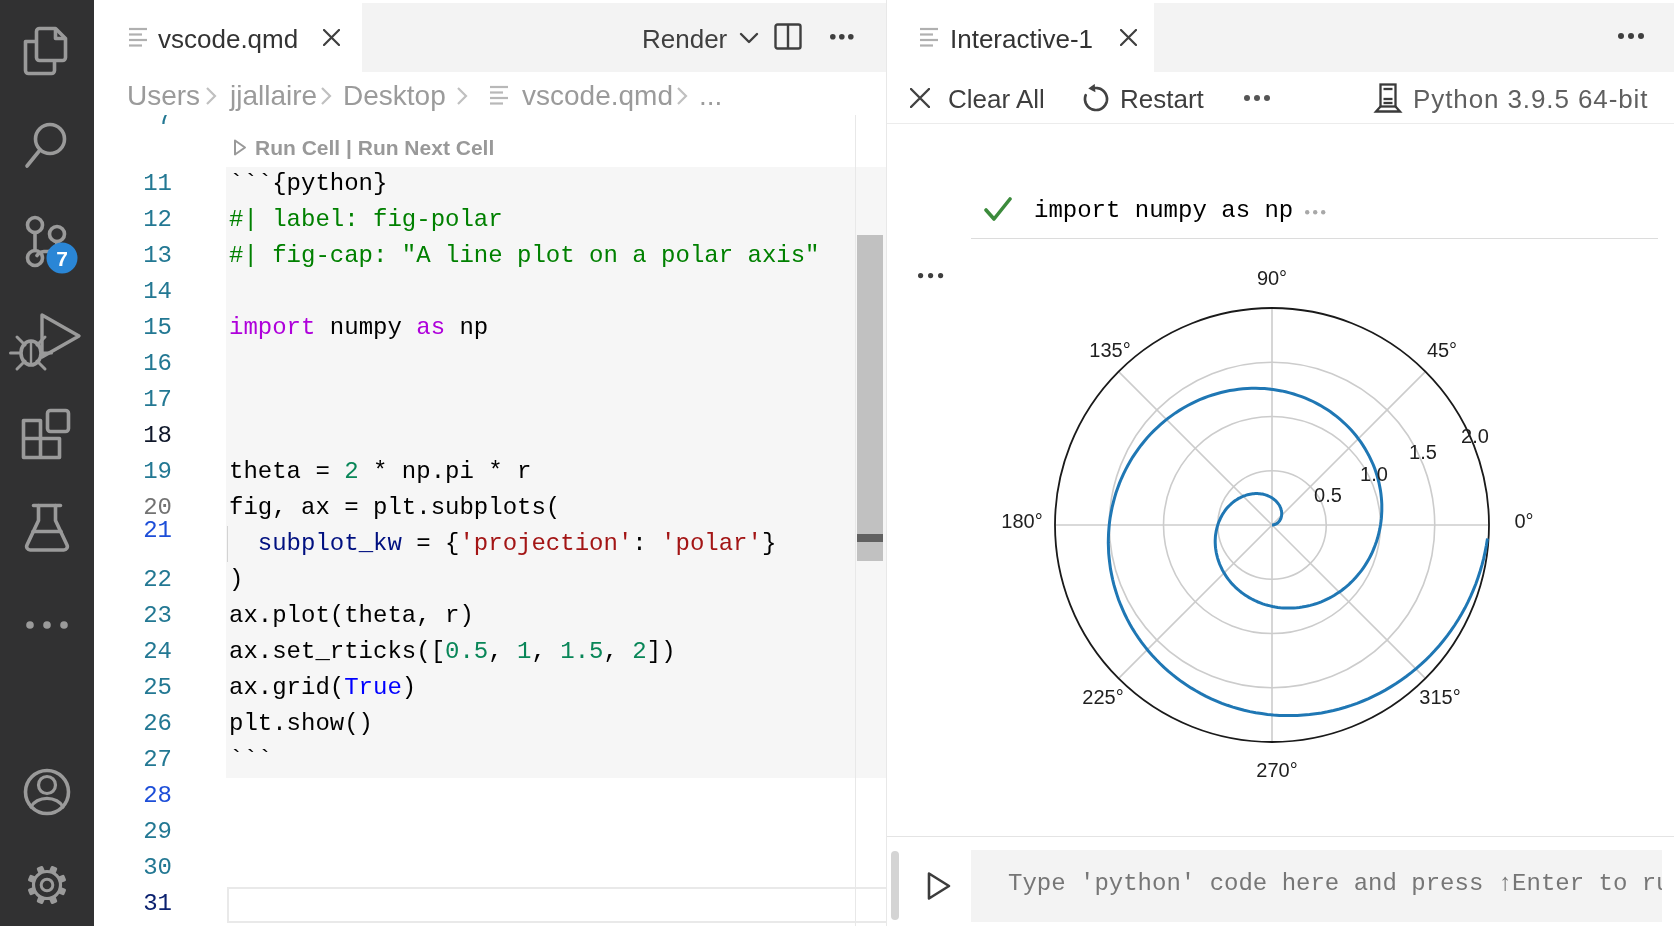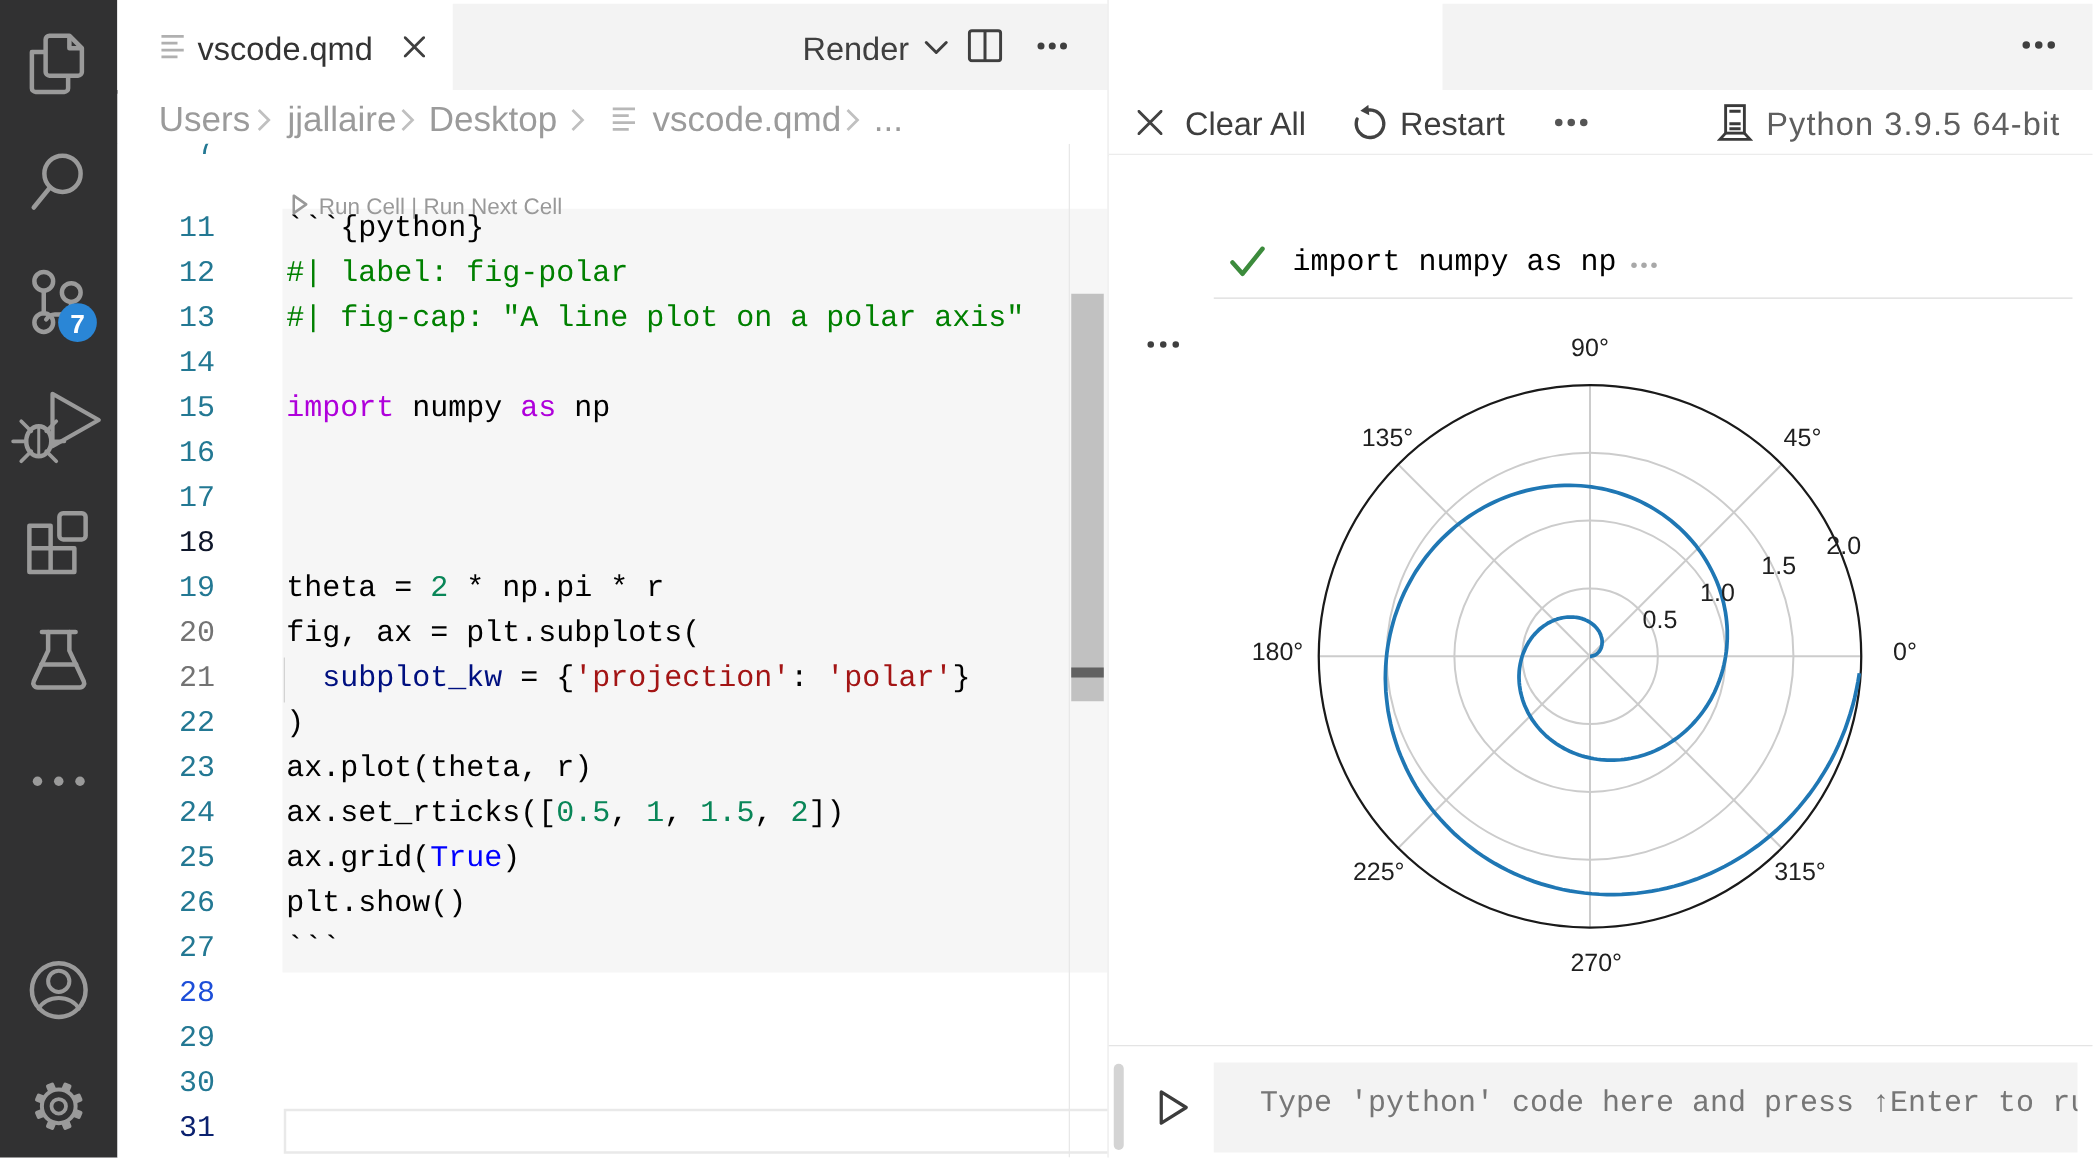--- a/index.html
+++ b/index.html
@@ -16,21 +16,21 @@
 .tablabel { position:absolute; top:24px; font-size:26px; color:#333333; white-space:pre; }
 #crumbs { position:absolute; left:94px; top:75px; width:792px; height:40px; background:#ffffff;
   font-size:28px; color:#9b9b9b; }
 .crumb { position:absolute; top:5px; white-space:pre; }
 #editor { position:absolute; left:94px; top:115px; width:792px; height:811px; background:#ffffff; overflow:hidden; }
 #cellbg { position:absolute; left:132px; top:52px; width:660px; height:611px; background:#f6f6f6; }
 .ln { position:absolute; width:78px; text-align:right; font-family:"Liberation Mono", monospace;
   font-size:24px; line-height:36px; white-space:pre; }
 .cl { position:absolute; left:135px; font-family:"Liberation Mono", monospace; font-size:24px;
   line-height:36px; white-space:pre; color:#000000; }
-#codelens { position:absolute; left:139px; top:32px; font-size:18px; line-height:36px; color:#999999; white-space:pre; }
+#codelens { position:absolute; left:139px; top:15px; font-size:21px; line-height:36px; color:#999999; white-space:pre;font-weight:bold; }
 #curline { position:absolute; left:133px; top:772px; width:750px; height:36px; border:2px solid #e9e9e9; }
 #indent21 { position:absolute; left:133px; top:411px; width:1px; height:36px; background:#d3d3d3; }
 #sbline { position:absolute; left:761px; top:0; width:1px; height:811px; background:#e8e8e8; }
 #sbthumb { position:absolute; left:763px; top:120px; width:26px; height:326px; background:#c1c1c1; }
 #sbmark { position:absolute; left:763px; top:419px; width:26px; height:8px; background:#616161; }
 #divider { position:absolute; left:886px; top:0; width:1px; height:926px; background:#e8e8e8; }
 #toolbar { position:absolute; left:887px; top:72px; width:787px; height:52px; background:#ffffff;
   border-bottom:1px solid #ececec; font-size:26px; color:#3e3e3e; }
 .tbtxt { position:absolute; top:12px; white-space:pre; }
 #rcontent { position:absolute; left:887px; top:125px; width:787px; height:711px; background:#ffffff; }
@@ -174,21 +174,21 @@
 <div class="ln" style="top:51px;color:#237893">11</div>
 <div class="ln" style="top:87px;color:#237893">12</div>
 <div class="ln" style="top:123px;color:#237893">13</div>
 <div class="ln" style="top:159px;color:#237893">14</div>
 <div class="ln" style="top:195px;color:#237893">15</div>
 <div class="ln" style="top:231px;color:#237893">16</div>
 <div class="ln" style="top:267px;color:#237893">17</div>
 <div class="ln" style="top:303px;color:#0f172a">18</div>
 <div class="ln" style="top:339px;color:#237893">19</div>
 <div class="ln" style="top:375px;color:#737373">20</div>
-<div class="ln" style="top:411px;color:#737373">21</div>
+<div class="ln" style="top:398px;color:#1d4ed8">21</div>
 <div class="ln" style="top:447px;color:#237893">22</div>
 <div class="ln" style="top:483px;color:#237893">23</div>
 <div class="ln" style="top:519px;color:#237893">24</div>
 <div class="ln" style="top:555px;color:#237893">25</div>
 <div class="ln" style="top:591px;color:#237893">26</div>
 <div class="ln" style="top:627px;color:#237893">27</div>
 <div class="ln" style="top:663px;color:#1d4ed8">28</div>
 <div class="ln" style="top:699px;color:#237893">29</div>
 <div class="ln" style="top:735px;color:#237893">30</div>
 <div class="ln" style="top:771px;color:#0b216f">31</div>
@@ -208,20 +208,34 @@
     <div id="curline"></div>
     <div id="sbline"></div>
     <div id="sbthumb"></div>
     <div id="sbmark"></div>
   </div>
 
   <div id="divider"></div>
 
   <div id="tabsR">
     <div id="tabsRgray"></div>
+    <div id="tabR">
+      <svg width="20" height="22" viewBox="0 0 20 22" style="position:absolute;left:30px;top:27px">
+  <g stroke="#b0b0b0" stroke-width="2.2">
+   <line x1="0" y1="2" x2="18" y2="2"></line>
+            <line x1="0" y1="7.5" x2="13" y2="7.5"></line>
+   <line x1="0" y1="13" x2="18" y2="13"></line>
+            <line x1="0" y1="18.5" x2="13" y2="18.5"></line>
+  </g>
+        </svg>
+      <div class="tablabel" style="left:60px">Interactive-1</div>
+      <svg width="17" height="17" viewBox="0 0 17 17" style="position:absolute;left:230px;top:29px">
+  <path d="M1,1 L16,16 M16,1 L1,16" stroke="#3f3f3f" stroke-width="2.2" stroke-linecap="round"></path>
+        </svg>
+    </div>
     <svg width="28.0" height="8.0" style="position:absolute;left:730.0px;top:32.0px">
   <circle cx="4.0" cy="4.0" r="3.0" fill="#3f3f3f"></circle>
         <circle cx="14.0" cy="4.0" r="3.0" fill="#3f3f3f"></circle>
         <circle cx="24.0" cy="4.0" r="3.0" fill="#3f3f3f"></circle>
       </svg>
   </div>
 
   <div id="toolbar">
     <svg width="20" height="20" viewBox="0 0 20 20" style="position:absolute;left:23px;top:16px">
   <path d="M1,1 L19,19 M19,1 L1,19" stroke="#424242" stroke-width="2.4" stroke-linecap="round"></path>

